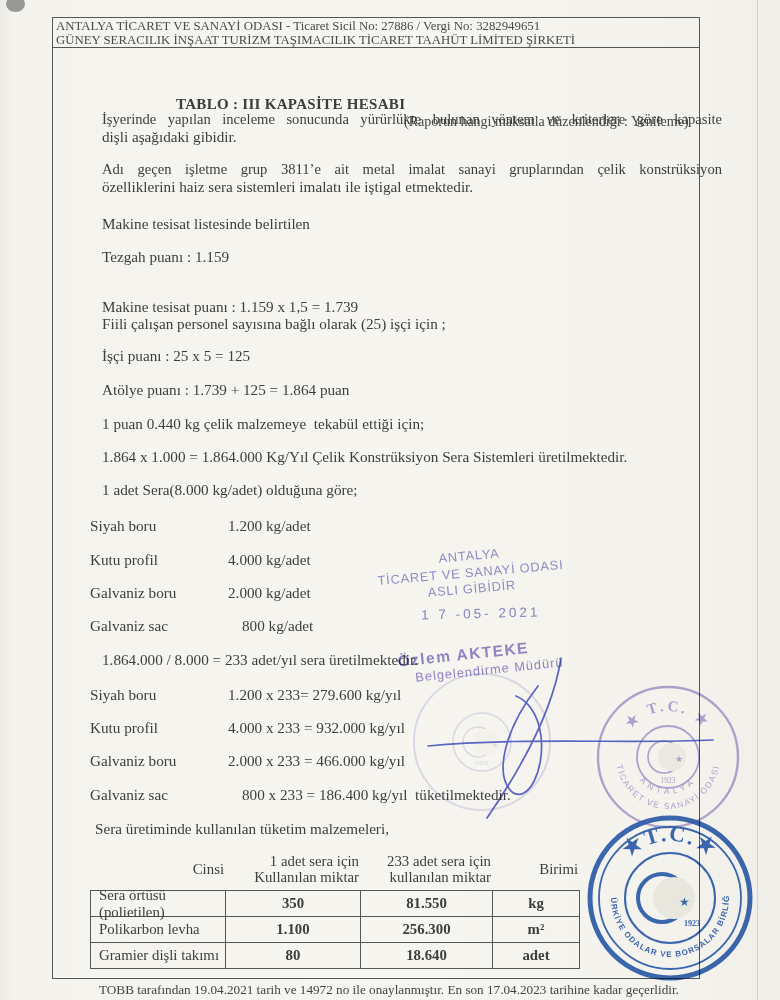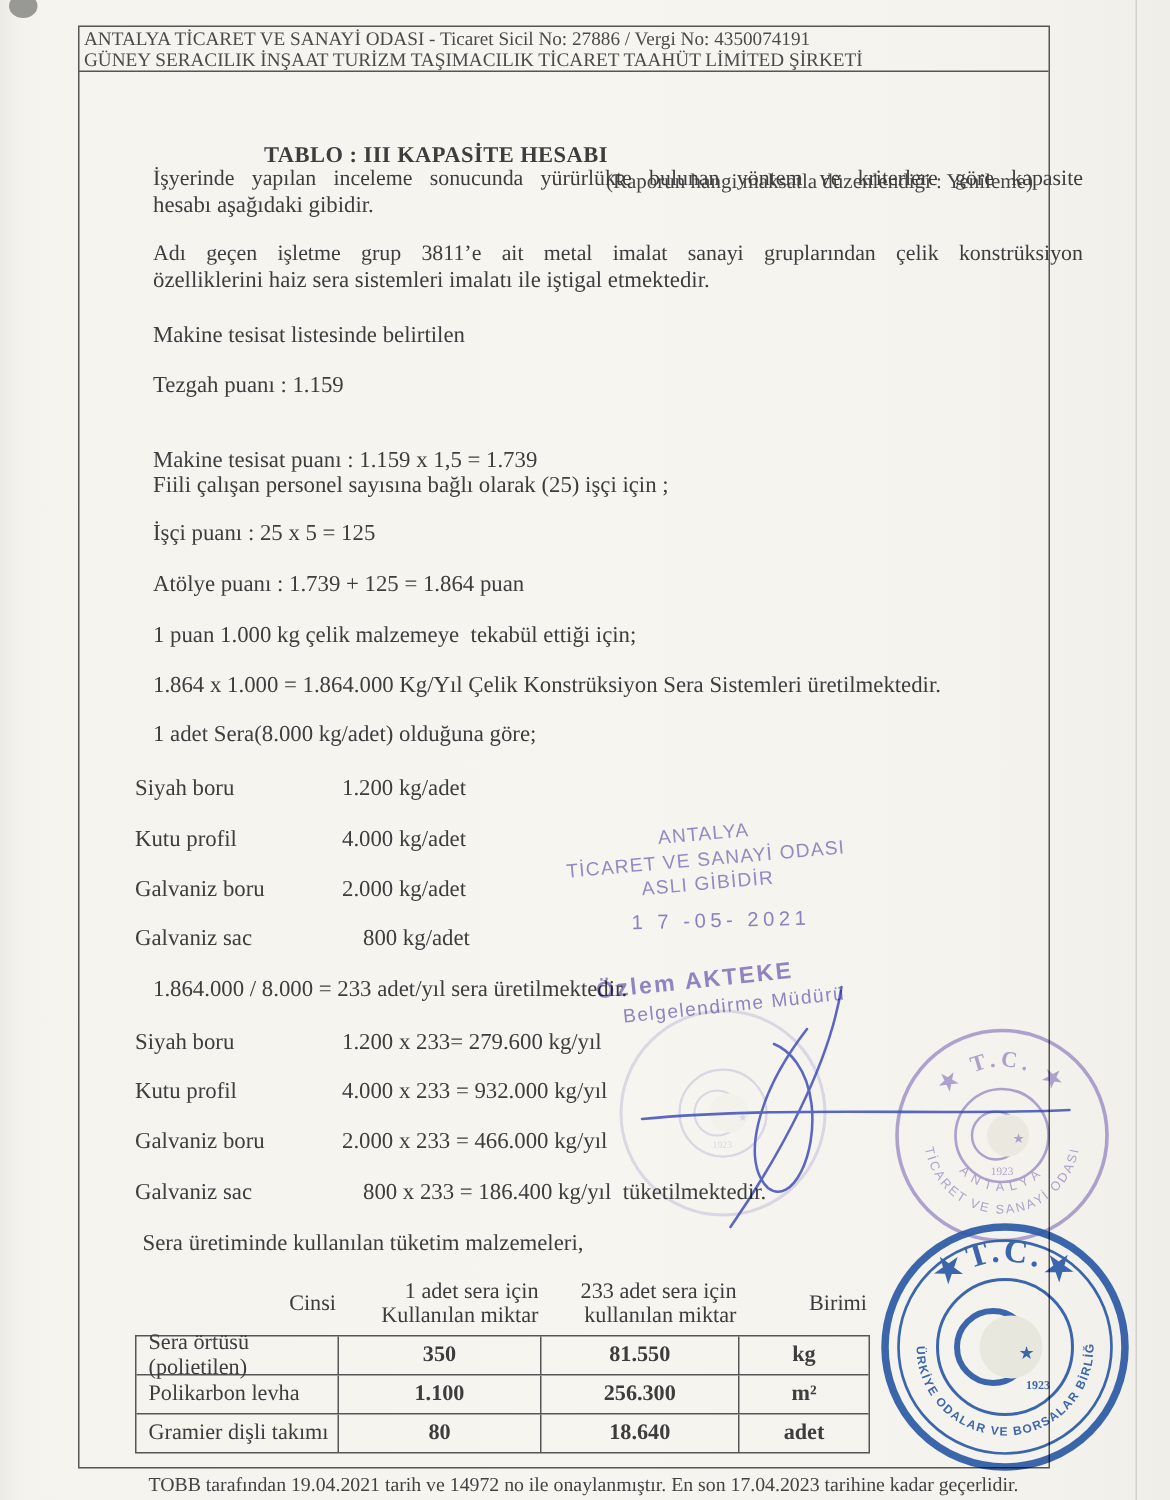--- a/index.html
+++ b/index.html
@@ -43,41 +43,41 @@
 </style>
 </head>
 <body>
 
 <div class="page">
 
   <div class="smudge"></div>
   <div class="paper-edge"></div>
   <div class="outerbox"></div>
 
-  <div class="hdrbox"><div>ANTALYA TİCARET VE SANAYİ ODASI - Ticaret Sicil No: 27886 / Vergi No: 4350074191</div><div>GÜNEY SERACILIK İNŞAAT TURİZM TAŞIMACILIK TİCARET TAAHÜT LİMİTED ŞİRKETİ</div></div>
+  <div class="hdrbox"><div>ANTALYA TİCARET VE SANAYİ ODASI - Ticaret Sicil No: 27886 / Vergi No: 3282949651</div><div>GÜNEY SERACILIK İNŞAAT TURİZM TAŞIMACILIK TİCARET TAAHÜT LİMİTED ŞİRKETİ</div></div>
   <div class="hdrline"></div>
 
   <div class="titlerow">
     <span class="title">TABLO : III KAPASİTE HESABI</span>
     <span class="titlenote">(Raporun hangi maksatla düzenlendiği : Yenileme)</span>
   </div>
 
   <div class="bodyline just" style="top:111px">İşyerinde yapılan inceleme sonucunda yürürlükte bulunan yöntem ve kriterlere göre kapasite</div>
-  <div class="bodyline" style="top:128px">hesabı aşağıdaki gibidir.</div>
+  <div class="bodyline" style="top:128px">dişli aşağıdaki gibidir.</div>
 
   <div class="bodyline just" style="top:161px">Adı geçen işletme grup 3811’e ait metal imalat sanayi gruplarından çelik konstrüksiyon</div>
   <div class="bodyline" style="top:178px">özelliklerini haiz sera sistemleri imalatı ile iştigal etmektedir.</div>
 
   <div class="bodyline" style="top:215px">Makine tesisat listesinde belirtilen</div>
   <div class="bodyline" style="top:248px">Tezgah puanı : 1.159</div>
   <div class="bodyline" style="top:298px">Makine tesisat puanı : 1.159 x 1,5 = 1.739</div>
   <div class="bodyline" style="top:315px">Fiili çalışan personel sayısına bağlı olarak (25) işçi için ;</div>
   <div class="bodyline" style="top:347px">İşçi puanı : 25 x 5 = 125</div>
   <div class="bodyline" style="top:381px">Atölye puanı : 1.739 + 125 = 1.864 puan</div>
-  <div class="bodyline" style="top:415px">1 puan 1.000 kg çelik malzemeye  tekabül ettiği için;</div>
+  <div class="bodyline" style="top:415px">1 puan 0.440 kg çelik malzemeye  tekabül ettiği için;</div>
   <div class="bodyline" style="top:448px">1.864 x 1.000 = 1.864.000 Kg/Yıl Çelik Konstrüksiyon Sera Sistemleri üretilmektedir.</div>
   <div class="bodyline" style="top:481px">1 adet Sera(8.000 kg/adet) olduğuna göre;</div>
 
   <div class="matrow" style="top:517px"><span>Siyah boru</span><span class="mval">1.200 kg/adet</span></div>
   <div class="matrow" style="top:551px"><span>Kutu profil</span><span class="mval">4.000 kg/adet</span></div>
   <div class="matrow" style="top:584px"><span>Galvaniz boru</span><span class="mval">2.000 kg/adet</span></div>
   <div class="matrow shift" style="top:617px"><span>Galvaniz sac</span><span class="mval">800 kg/adet</span></div>
 
   <div class="bodyline" style="top:651px">1.864.000 / 8.000 = 233 adet/yıl sera üretilmektedir.</div>
 

